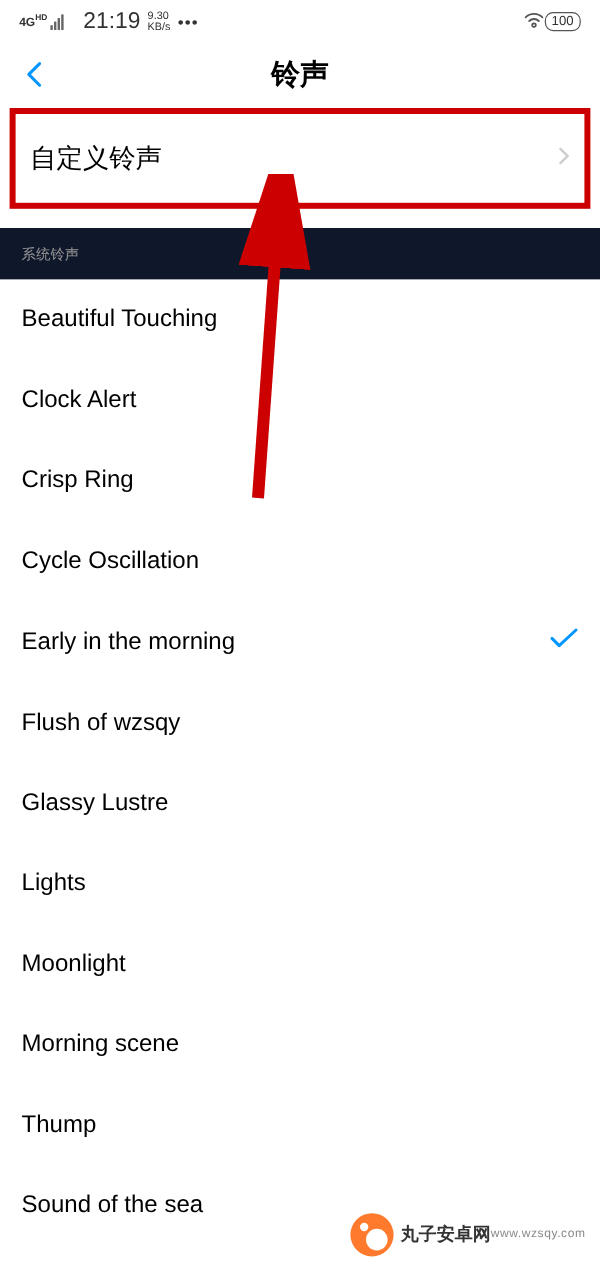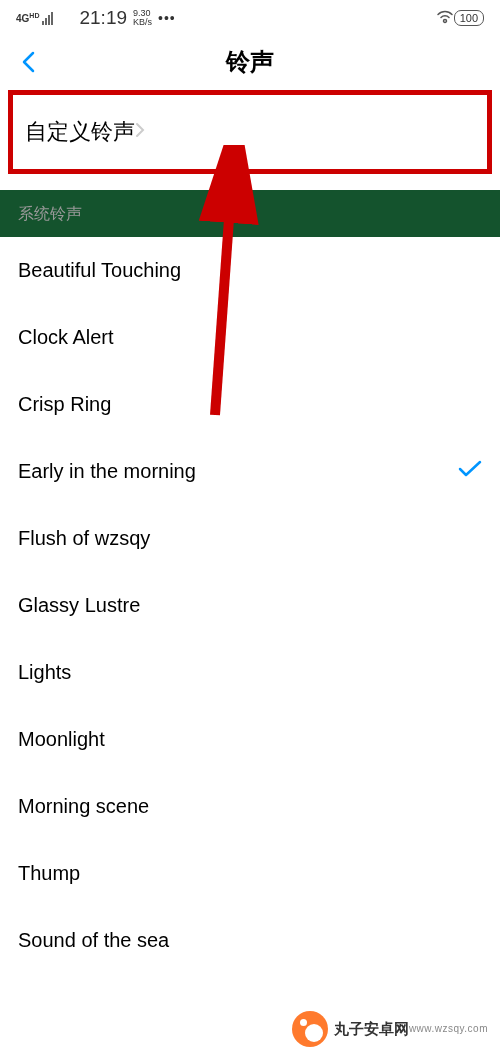--- a/index.html
+++ b/index.html
@@ -43,21 +43,21 @@
       align-items: flex-end;
       gap: 1px;
     }
     .bar {
       width: 2px;
       background: #666;
     }
     .time {
       font-size: 19px;
       font-weight: 400;
-      margin-left: 20px;
+      margin-left: 10px;
     }
     .speed {
       font-size: 9px;
       line-height: 1;
     }
     .dots {
       font-size: 14px;
       letter-spacing: 1px;
     }
     .status-right {
@@ -99,36 +99,36 @@
       transform: translateX(-50%);
       font-size: 24px;
       font-weight: 600;
       color: #000;
     }
     .custom-row {
       border: 5px solid #c00;
       margin: 0 8px;
       padding: 22px 12px;
       display: flex;
-      justify-content: flex-start;
+      justify-content: space-between;
       align-items: center;
       cursor: pointer;
     }
     .custom-label {
       font-size: 22px;
       color: #000;
     }
     .chevron-right {
       color: #ccc;
     }
     .section-header {
-      background: #14532d;
+      background: #0f172a;
       padding: 14px 18px 12px;
       margin-top: 16px;
-      font-size: 16px;
+      font-size: 12px;
       color: #999;
     }
     .ringtone-list {
       background: #fff;
       text-align: center;
     }
     .ringtone-item {
       padding: 22px 18px;
       font-size: 20px;
       color: #000;
@@ -258,20 +258,23 @@
     <div class="ringtone-item">
       <span>Beautiful Touching</span>
     </div>
     <div class="ringtone-item">
       <span>Clock Alert</span>
     </div>
     <div class="ringtone-item">
       <span>Crisp Ring</span>
     </div>
     <div class="ringtone-item">
+      <span>Cycle Oscillation</span>
+    </div>
+    <div class="ringtone-item">
       <span>Early in the morning</span>
       <span class="checkmark"><svg width="24" height="18" viewBox="0 0 24 18">
           <path d="M2 9l6 6L22 2" stroke="#0095ff" stroke-width="2.5" fill="none" stroke-linecap="round" stroke-linejoin="round"></path>
         </svg></span>
     </div>
     <div class="ringtone-item">
       <span>Flush of wzsqy</span>
     </div>
     <div class="ringtone-item">
       <span>Glassy Lustre</span>

